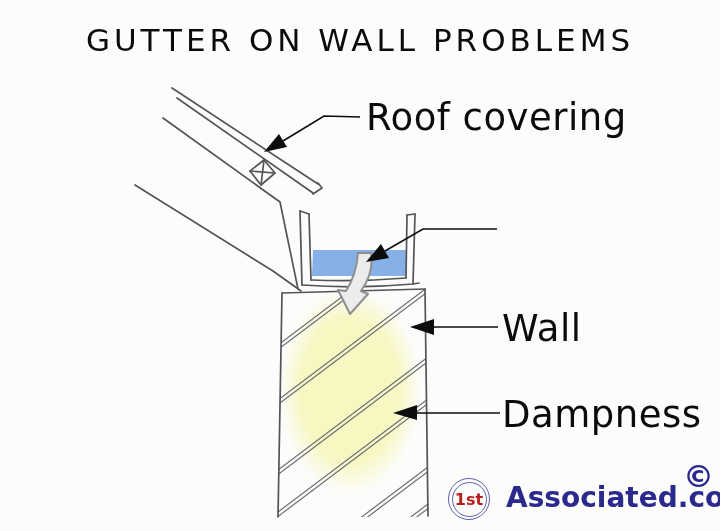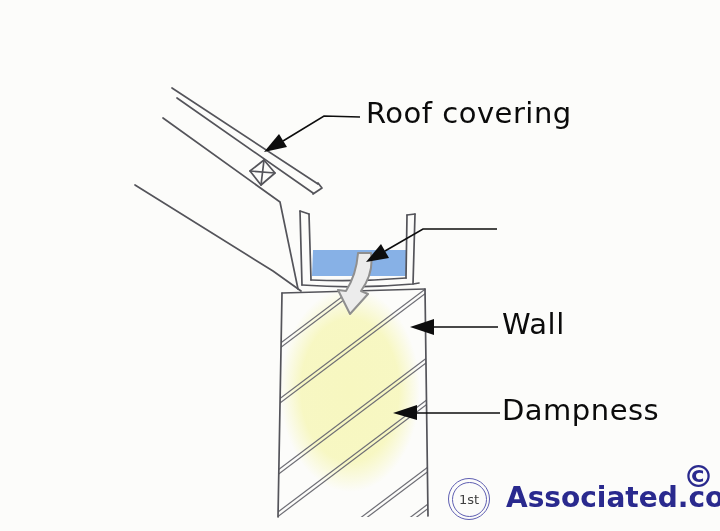--- a/index.html
+++ b/index.html
@@ -7,39 +7,39 @@
     position:relative;width:720px;height:531px;overflow:hidden;
     background:#fcfcfa;
     font-family:"DejaVu Sans", sans-serif;
   }
   #stage svg{position:absolute;left:0;top:0;}
   .sketch{stroke:#54545a;stroke-width:1.7;fill:none;stroke-linecap:round;stroke-linejoin:round;}
   .hatch{stroke:#6d6d74;stroke-width:1.2;fill:none;}
   .leader{stroke:#0d0d0d;stroke-width:1.6;fill:none;}
   .arrowhead{fill:#0d0d0d;stroke:none;}
   .label{
-    position:absolute;color:#0b0b0b;font-size:29px;line-height:1;
+    position:absolute;color:#0b0b0b;font-size:37px;line-height:1;
     letter-spacing:0.5px;white-space:nowrap;
   }
   #title{
     position:absolute;left:0;top:22px;width:720px;text-align:center;
     color:#0b0b0b;font-size:31px;letter-spacing:4px;white-space:nowrap;
   }
   
   #logo{position:absolute;left:0;top:0;width:720px;height:531px;pointer-events:none;}
   .badge{
     position:absolute;left:448px;top:478px;width:40px;height:40px;
     border:1.6px solid #5f5fb2;border-radius:50%;
     display:flex;align-items:center;justify-content:center;
   }
   .badge-inner{
     width:33px;height:33px;border:1.3px solid #5f5fb2;border-radius:50%;
     display:flex;align-items:center;justify-content:center;
   }
-  .badge-text{color:#404040;font-size:13px;font-weight:normal;letter-spacing:0;}
+  .badge-text{color:#b91c1c;font-size:16px;font-weight:bold;letter-spacing:0;}
   .logo-name{
     position:absolute;left:506px;top:481px;color:#2a2a8e;
     font-size:28px;font-weight:bold;letter-spacing:0;white-space:nowrap;
   }
   .logo-copy{
     position:absolute;left:683px;top:458px;color:#2a2a8e;
     font-size:31px;font-weight:bold;
   }
 </style>
 </head>
@@ -121,20 +121,21 @@
     <g>
       <path class="leader" d="M498,327 L434,327"></path>
       <polygon class="arrowhead" points="410,327 434,319 434,335"></polygon>
     </g>
     <g>
       <path class="leader" d="M500,413 L417,413"></path>
       <polygon class="arrowhead" points="393,413 417,405 417,420"></polygon>
     </g>
   </svg>
 
+  <div id="title">GUTTER ON WALL PROBLEMS</div>
 
   <div class="label" style="left:366px;top:99px">Roof covering</div>
   <div class="label" style="left:502px;top:310px">Wall</div>
   <div class="label" style="left:502px;top:396px">Dampness</div>
 
   <div id="logo">
     <div class="badge">
       <div class="badge-inner">
         <span class="badge-text">1st</span>
       </div>

